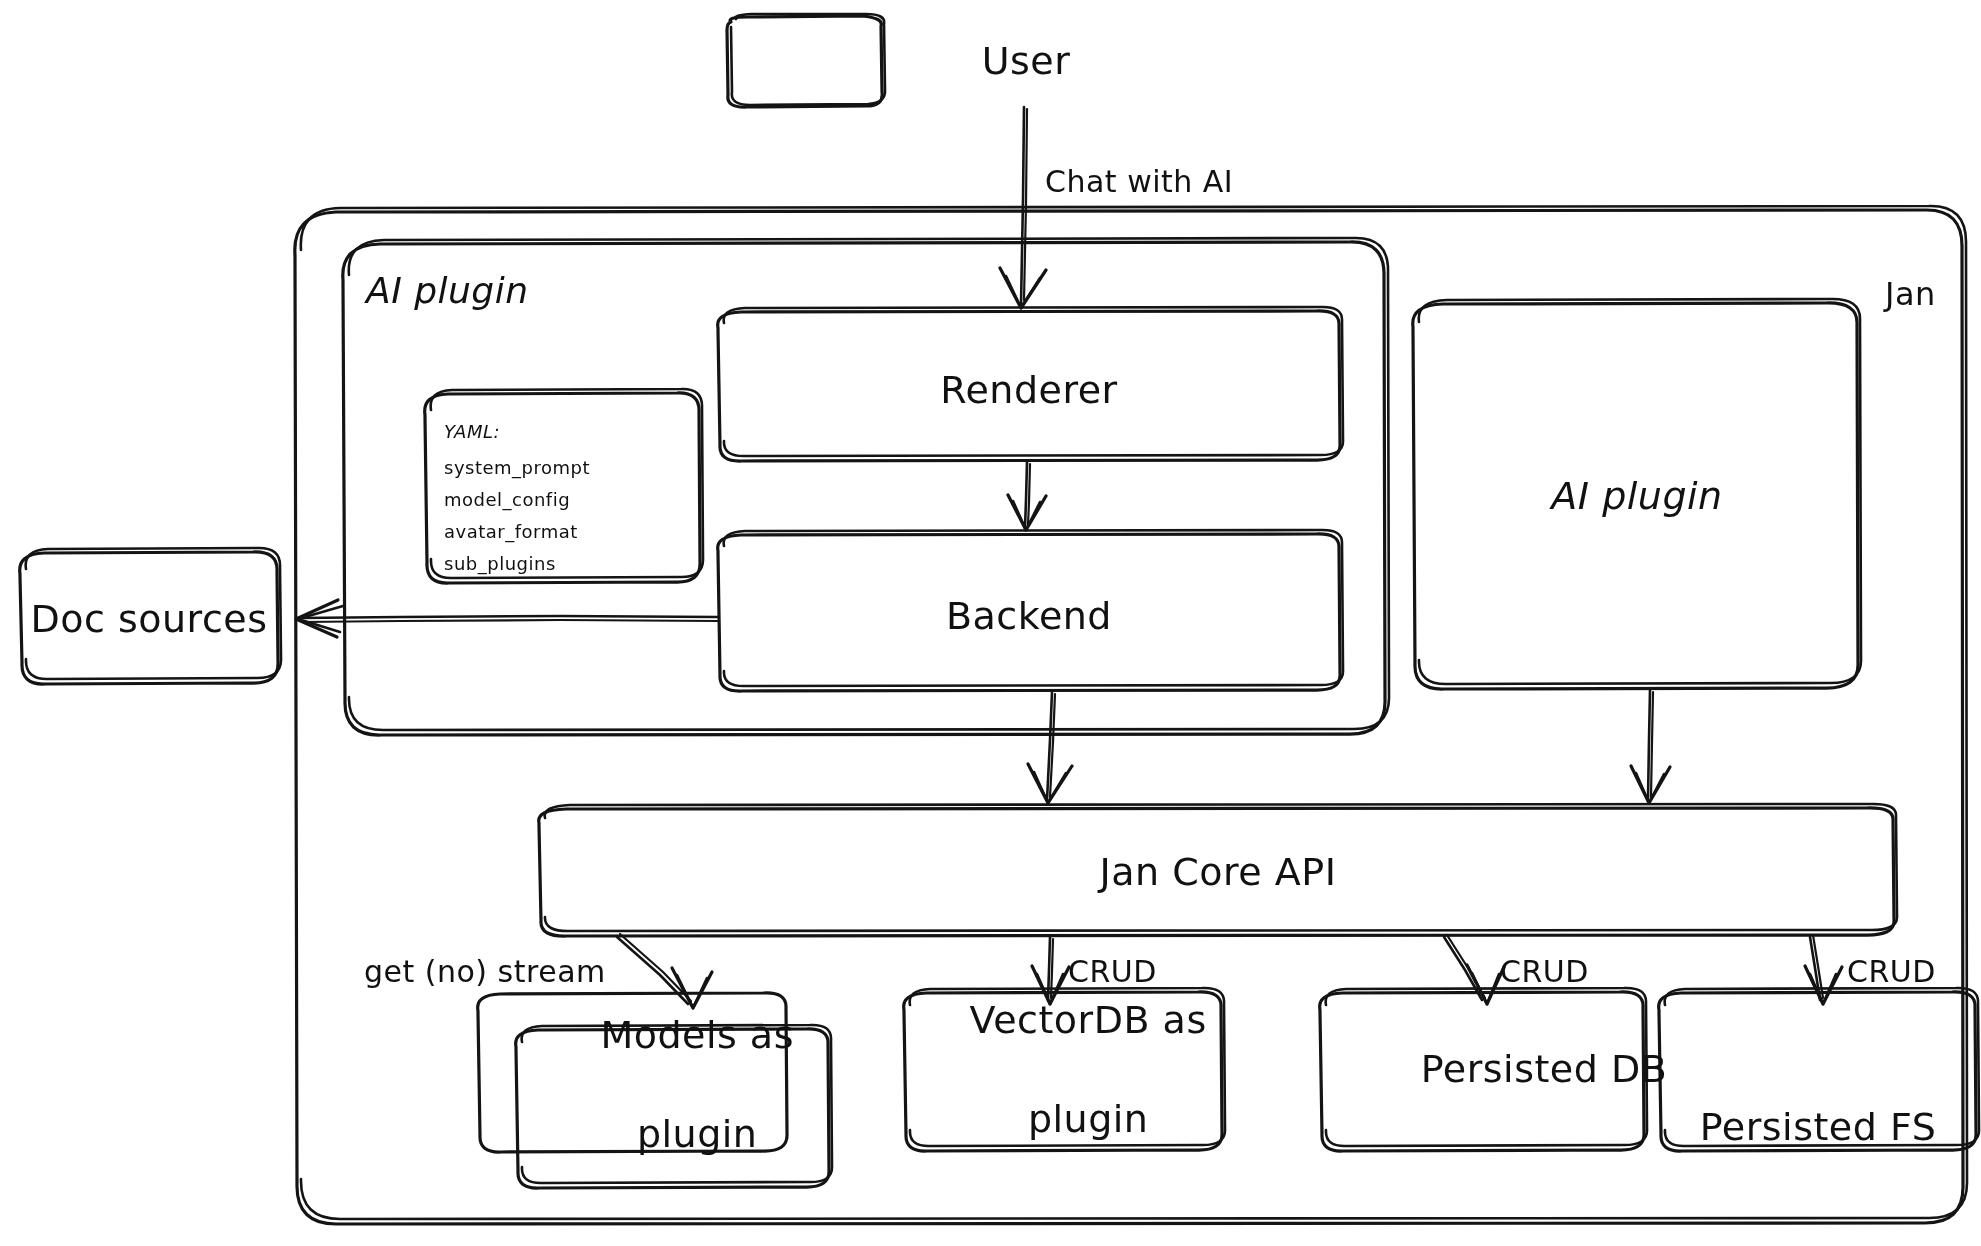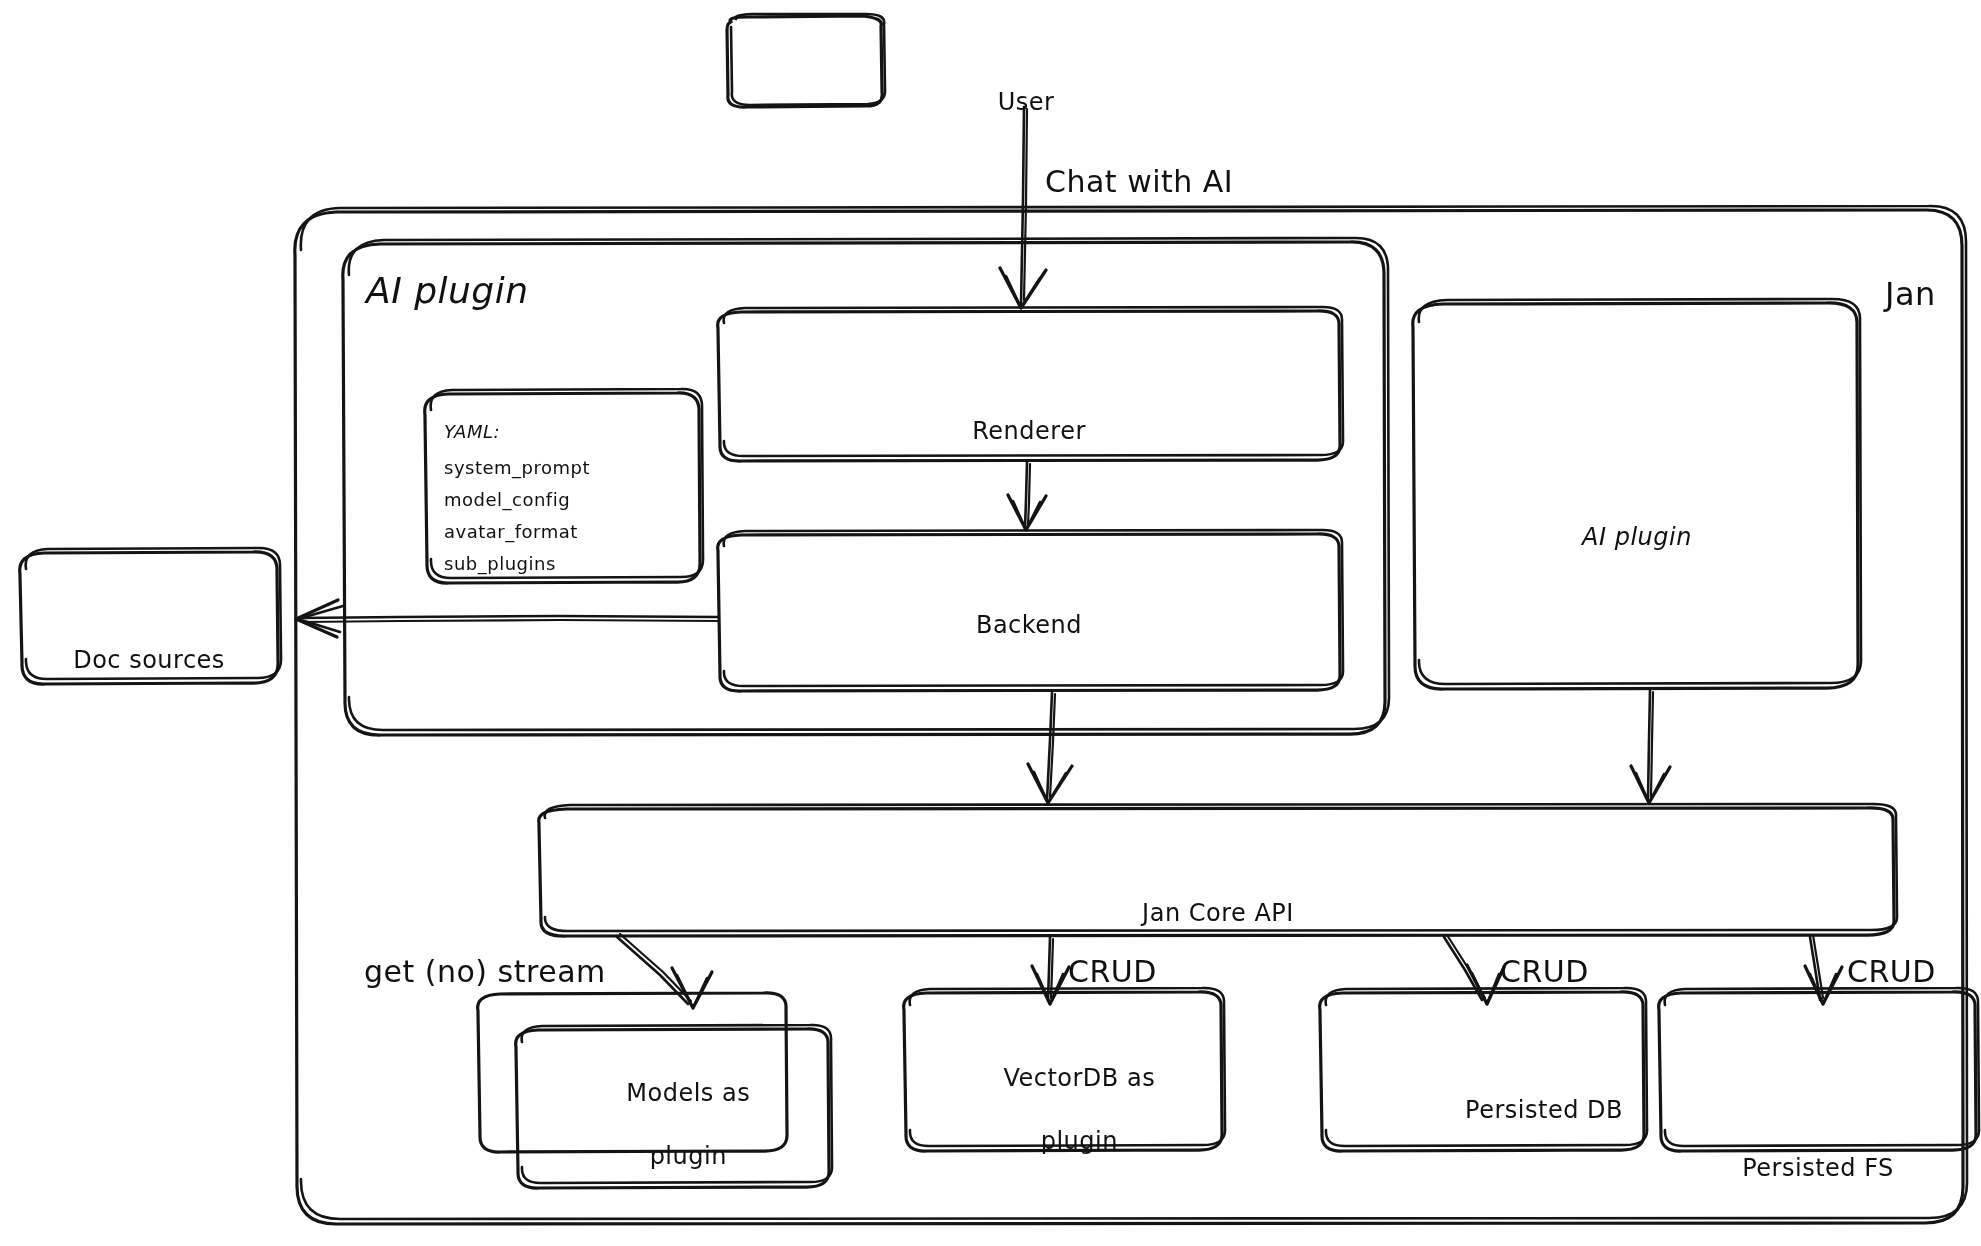--- a/index.html
+++ b/index.html
@@ -25,24 +25,23 @@
   }
   .lbl {
     position: absolute;
     color: #111111;
     font-family: "DejaVu Sans", sans-serif;
     white-space: pre;
     letter-spacing: 0.5px;
     line-height: 1.25;
   }
   .node-label {
-    font-size: 24px;
+    font-size: 38px;
     text-align: center;
     transform: translate(-50%, -50%);
-    margin-top: 40px;
   }
   .node-label.two-line { line-height: 1.3; }
   .group-label {
     font-size: 32px;
   }
   .edge-label {
     font-size: 30px;
   }
   .yaml-label {
     font-size: 18px;
@@ -196,21 +195,21 @@
   </svg>
 
   <div class="lbl group-label" style="left:1885px; top:274px;">Jan</div>
 
   <div class="lbl group-label skew" style="left:366px; top:268px; font-size:36px;">AI plugin</div>
 
   <div class="lbl node-label" style="left:1026px; top:62px;">User</div>
 
   <div class="lbl node-label" style="left:1029px; top:391px;text-align:center;">Renderer</div>
 
-  <div class="lbl node-label" style="left:1029px; top:585px;">Backend</div>
+  <div class="lbl node-label" style="left:1029px; top:617px;">Backend</div>
 
   <div class="lbl node-label skew" style="left:1637px; top:497px;">AI plugin</div>
 
   <div class="lbl node-label" style="left:149px; top:620px;">Doc sources</div>
 
   <div class="lbl node-label" style="left:1218px; top:873px;">Jan Core API</div>
 
   <div class="lbl node-label two-line" style="left:672px; top:1085px;">
     <span>Models as</span><br>
     <span>plugin</span>

